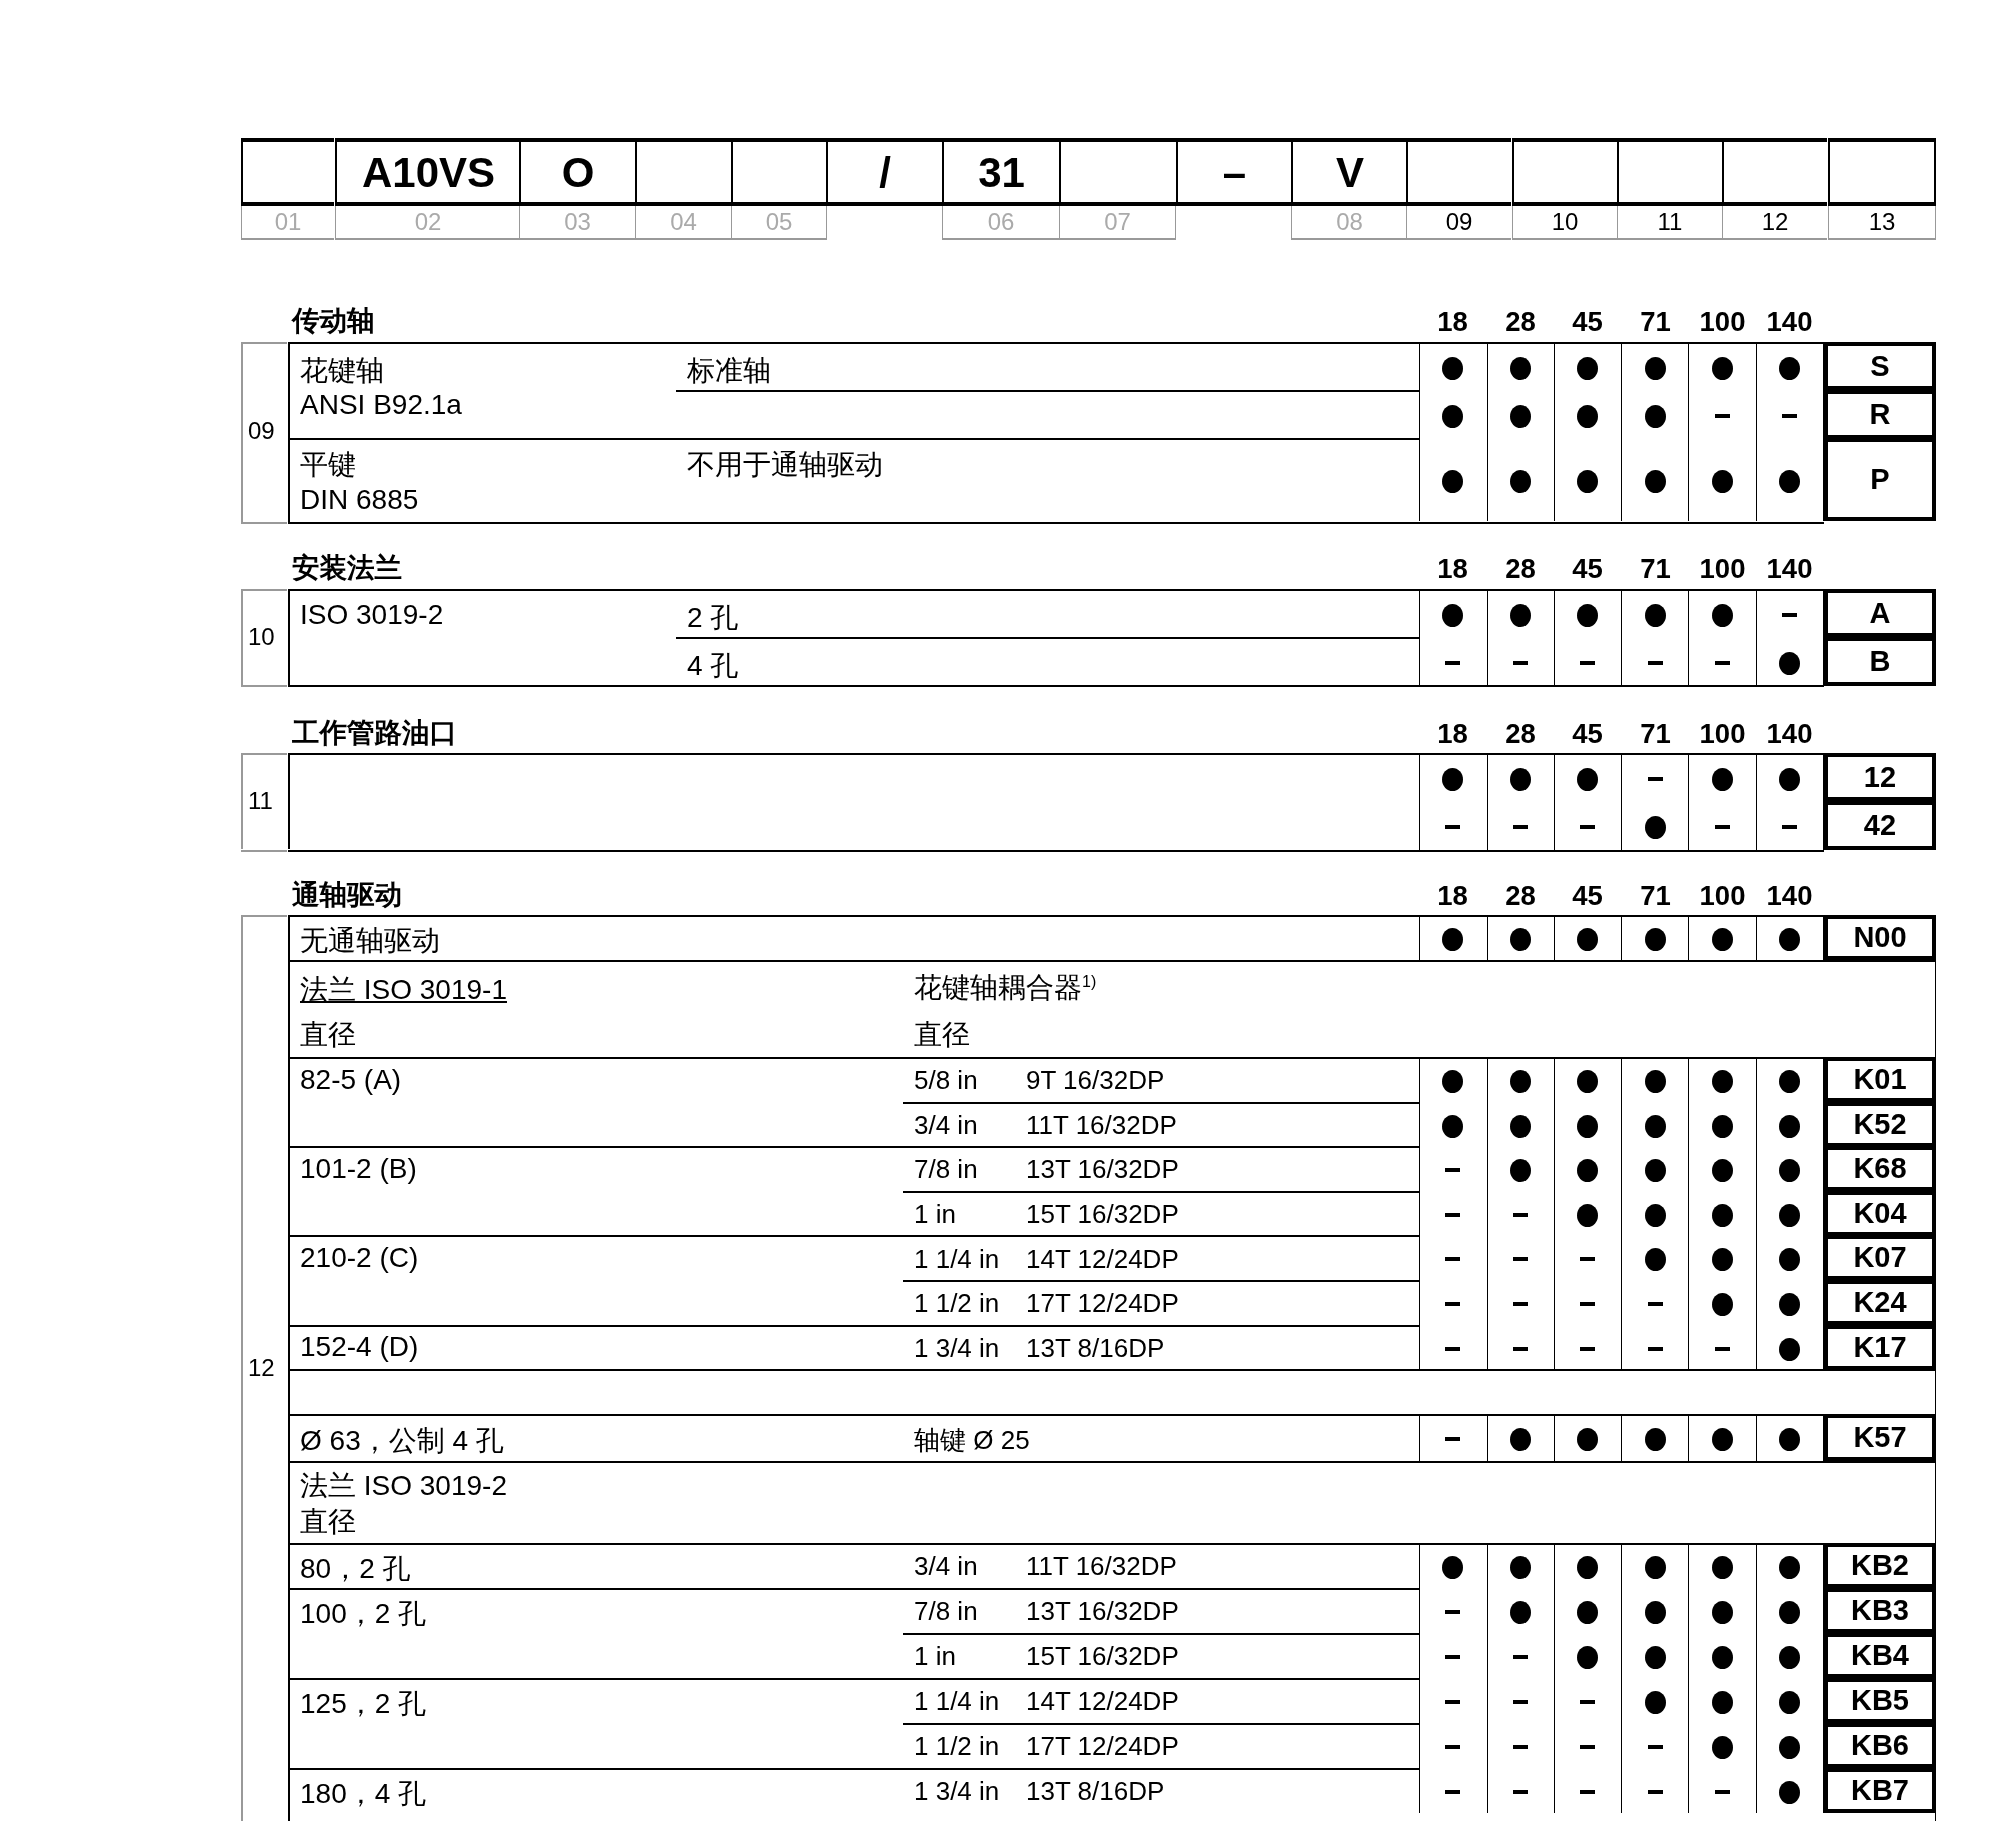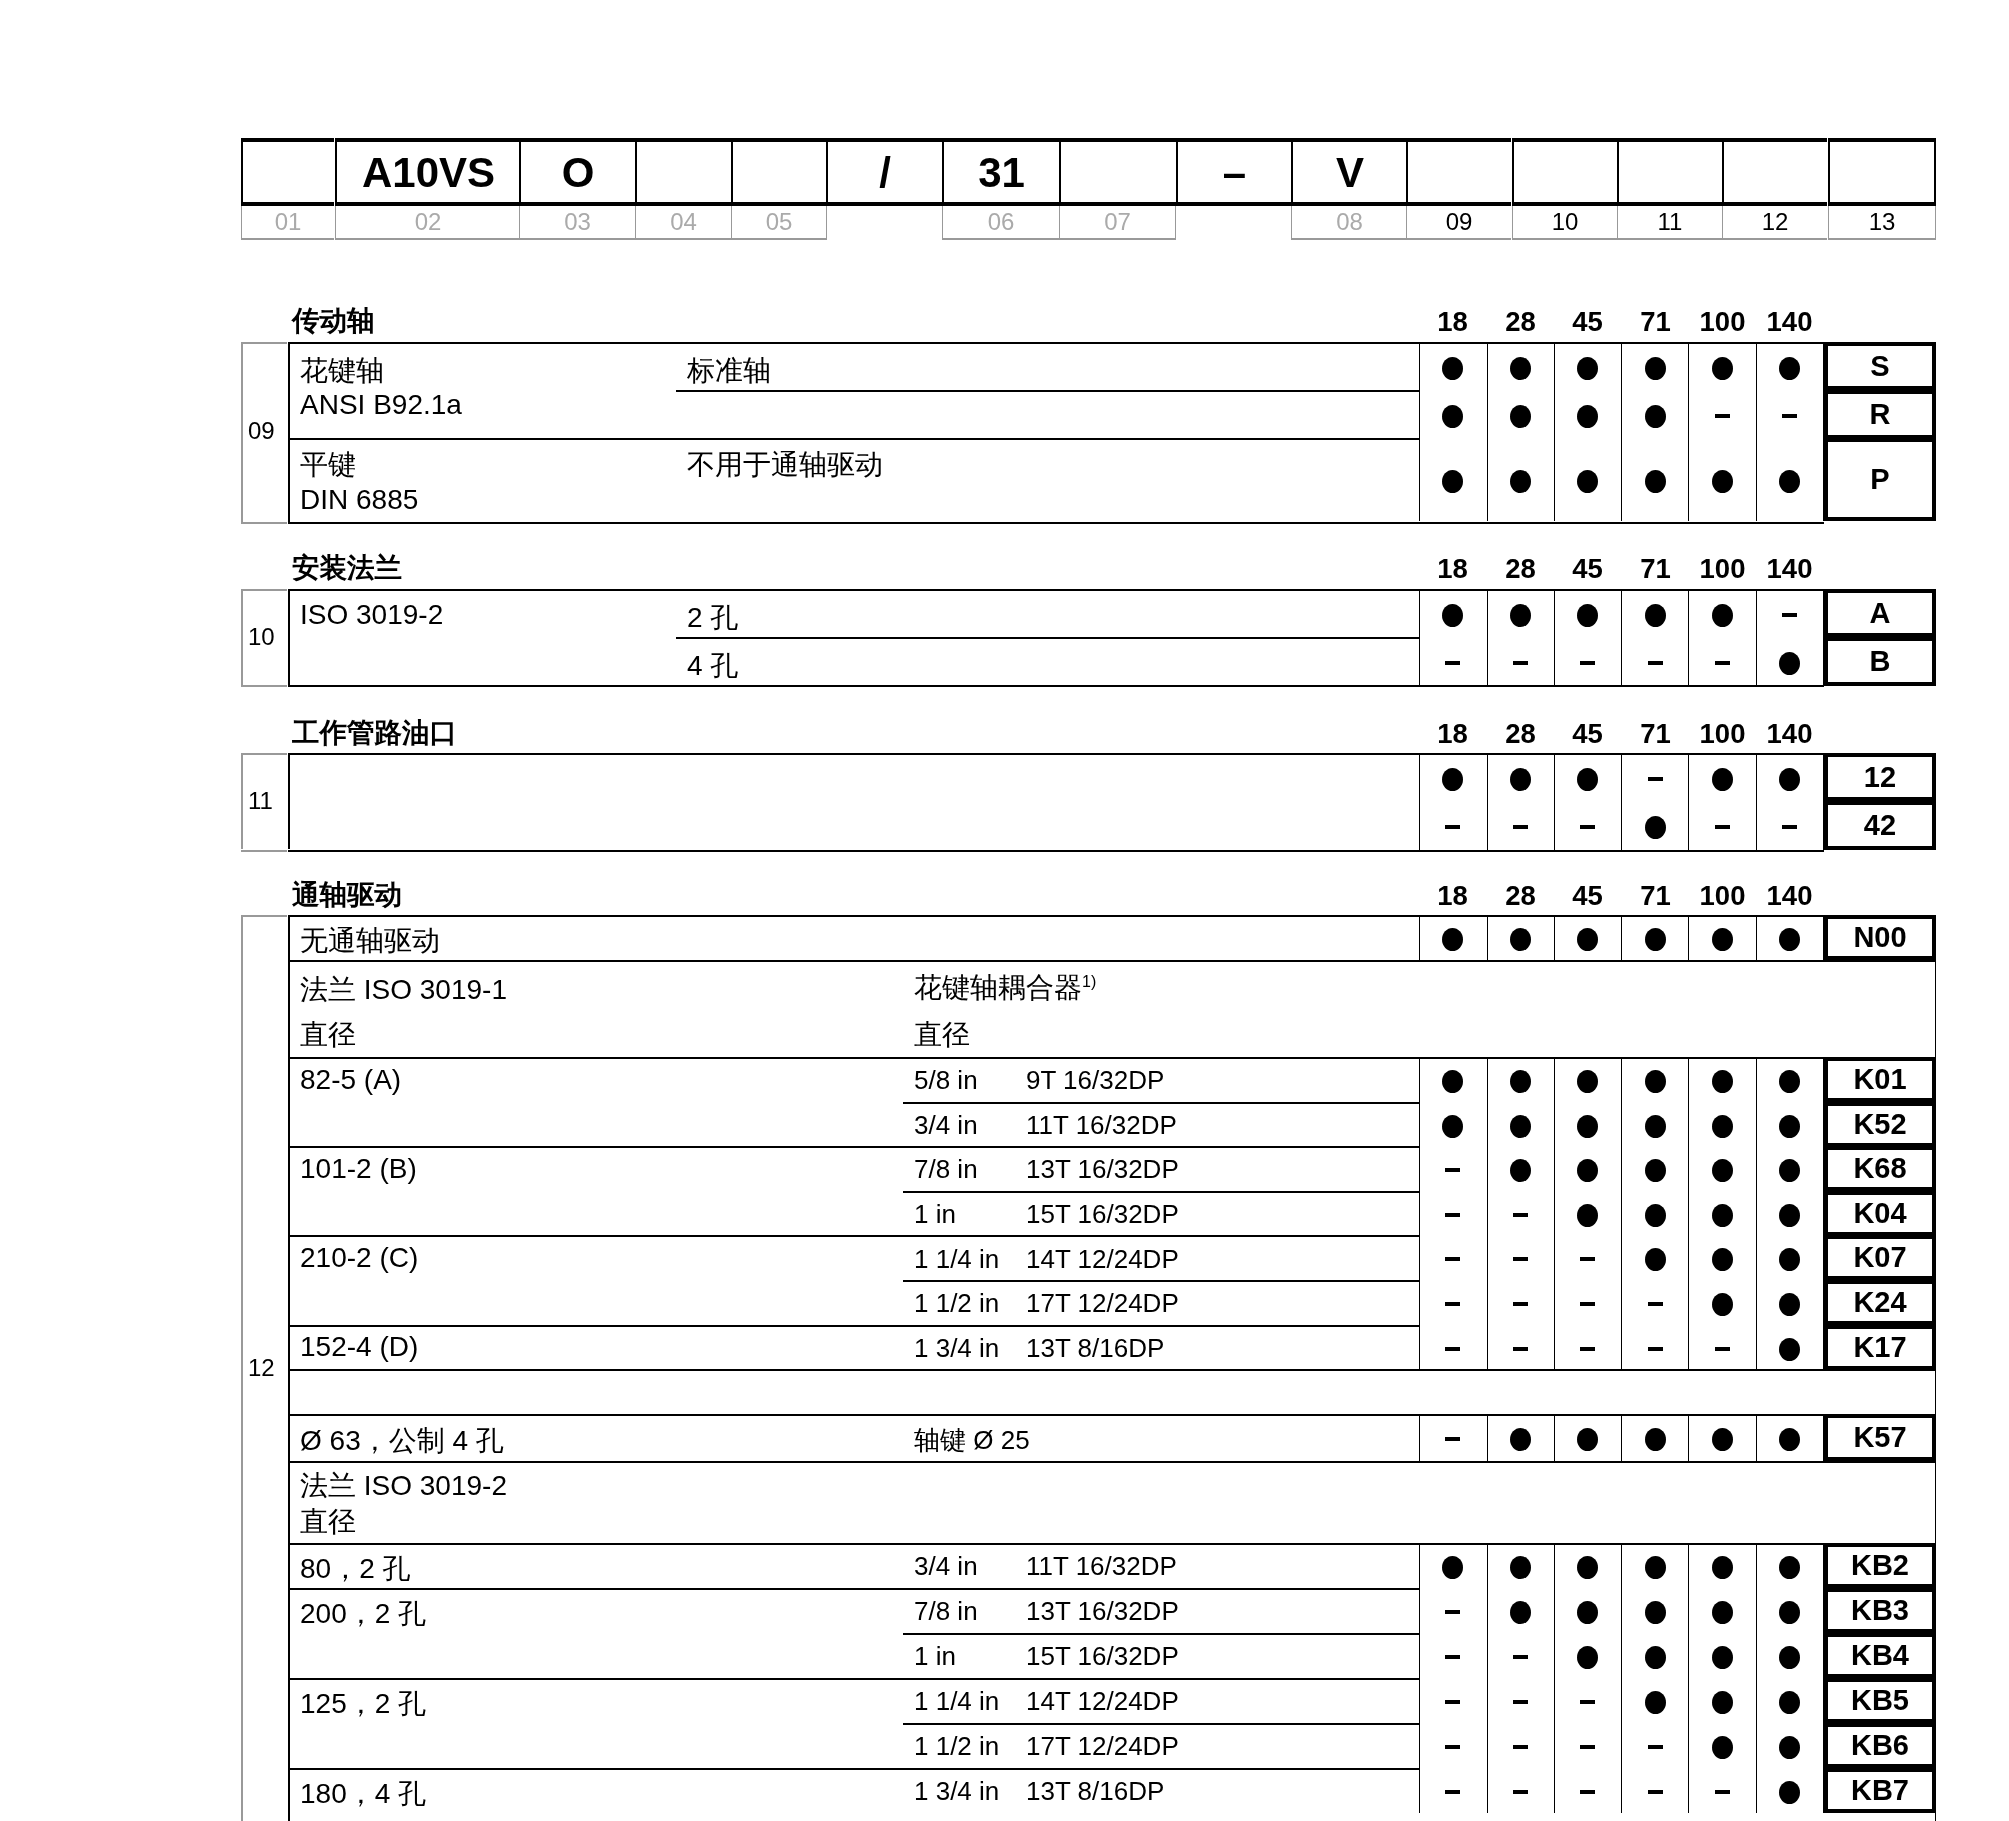--- a/index.html
+++ b/index.html
@@ -231,21 +231,21 @@
     <div class="cell" style="left: 1756px; top: 915px; height: 45px; line-height: 45px;"><span class="dot" style="vertical-align: middle;"></span></div>
     <div class="vl" style="left: 1419px; top: 915px; height: 45px;"></div>
     <div class="vl" style="left: 1487px; top: 915px; height: 45px;"></div>
     <div class="vl" style="left: 1554px; top: 915px; height: 45px;"></div>
     <div class="vl" style="left: 1621px; top: 915px; height: 45px;"></div>
     <div class="vl" style="left: 1688px; top: 915px; height: 45px;"></div>
     <div class="vl" style="left: 1756px; top: 915px; height: 45px;"></div>
     <div class="vl" style="left: 1823px; top: 915px; height: 45px;"></div>
     <div class="code" style="top: 915px; height: 45px; line-height: 36px;">N00</div>
     <div class="hl" style="left: 288px; width: 1648px; top: 960px;"></div>
-    <div class="txt" style="left: 300px; top: 971px;">法兰 ISO 3019-1</div>
+    <div class="txt" style="left: 300px; top: 971px; text-decoration: underline;">法兰 ISO 3019-1</div>
     <div class="txt" style="left: 300px; top: 1016px;">直径</div>
     <div class="txt" style="left: 914px; top: 969px;">花键轴耦合器<sup style="font-size: 16px;">1)</sup></div>
     <div class="txt" style="left: 914px; top: 1016px;">直径</div>
     <div class="hl" style="left: 288px; width: 1648px; top: 1057px;"></div>
     <div class="txt" style="left: 300px; top: 1064px;">82-5 (A)</div>
     <div class="txt" style="left: 914px; top: 1065px; font-size: 26px;">5/8 in</div>
     <div class="txt" style="left: 1026px; top: 1065px; font-size: 26px;">9T 16/32DP</div>
     <div class="cell" style="left: 1419px; top: 1057px; height: 45px; line-height: 45px;"><span class="dot" style="vertical-align: middle;"></span></div>
     <div class="cell" style="left: 1487px; top: 1057px; height: 45px; line-height: 45px;"><span class="dot" style="vertical-align: middle;"></span></div>
     <div class="cell" style="left: 1554px; top: 1057px; height: 45px; line-height: 45px;"><span class="dot" style="vertical-align: middle;"></span></div>
@@ -397,21 +397,21 @@
     <div class="cell" style="left: 1689px; top: 1543px; height: 45px; line-height: 45px;"><span class="dot" style="vertical-align: middle;"></span></div>
     <div class="cell" style="left: 1756px; top: 1543px; height: 45px; line-height: 45px;"><span class="dot" style="vertical-align: middle;"></span></div>
     <div class="vl" style="left: 1419px; top: 1543px; height: 45px;"></div>
     <div class="vl" style="left: 1487px; top: 1543px; height: 45px;"></div>
     <div class="vl" style="left: 1554px; top: 1543px; height: 45px;"></div>
     <div class="vl" style="left: 1621px; top: 1543px; height: 45px;"></div>
     <div class="vl" style="left: 1688px; top: 1543px; height: 45px;"></div>
     <div class="vl" style="left: 1756px; top: 1543px; height: 45px;"></div>
     <div class="vl" style="left: 1823px; top: 1543px; height: 45px;"></div>
     <div class="code" style="top: 1543px; height: 45px; line-height: 37px;">KB2</div>
-    <div class="txt" style="left: 300px; top: 1595px;">200，2 孔</div>
+    <div class="txt" style="left: 300px; top: 1595px;">100，2 孔</div>
     <div class="hl" style="left: 288px; width: 1132px; top: 1588px;"></div>
     <div class="txt" style="left: 914px; top: 1596px; font-size: 26px;">7/8 in</div>
     <div class="txt" style="left: 1026px; top: 1596px; font-size: 26px;">13T 16/32DP</div>
     <div class="cell" style="left: 1419px; top: 1588px; height: 45px; line-height: 45px;"><span class="dash" style="vertical-align: middle;"></span></div>
     <div class="cell" style="left: 1487px; top: 1588px; height: 45px; line-height: 45px;"><span class="dot" style="vertical-align: middle;"></span></div>
     <div class="cell" style="left: 1554px; top: 1588px; height: 45px; line-height: 45px;"><span class="dot" style="vertical-align: middle;"></span></div>
     <div class="cell" style="left: 1622px; top: 1588px; height: 45px; line-height: 45px;"><span class="dot" style="vertical-align: middle;"></span></div>
     <div class="cell" style="left: 1689px; top: 1588px; height: 45px; line-height: 45px;"><span class="dot" style="vertical-align: middle;"></span></div>
     <div class="cell" style="left: 1756px; top: 1588px; height: 45px; line-height: 45px;"><span class="dot" style="vertical-align: middle;"></span></div>
     <div class="vl" style="left: 1419px; top: 1588px; height: 45px;"></div>

